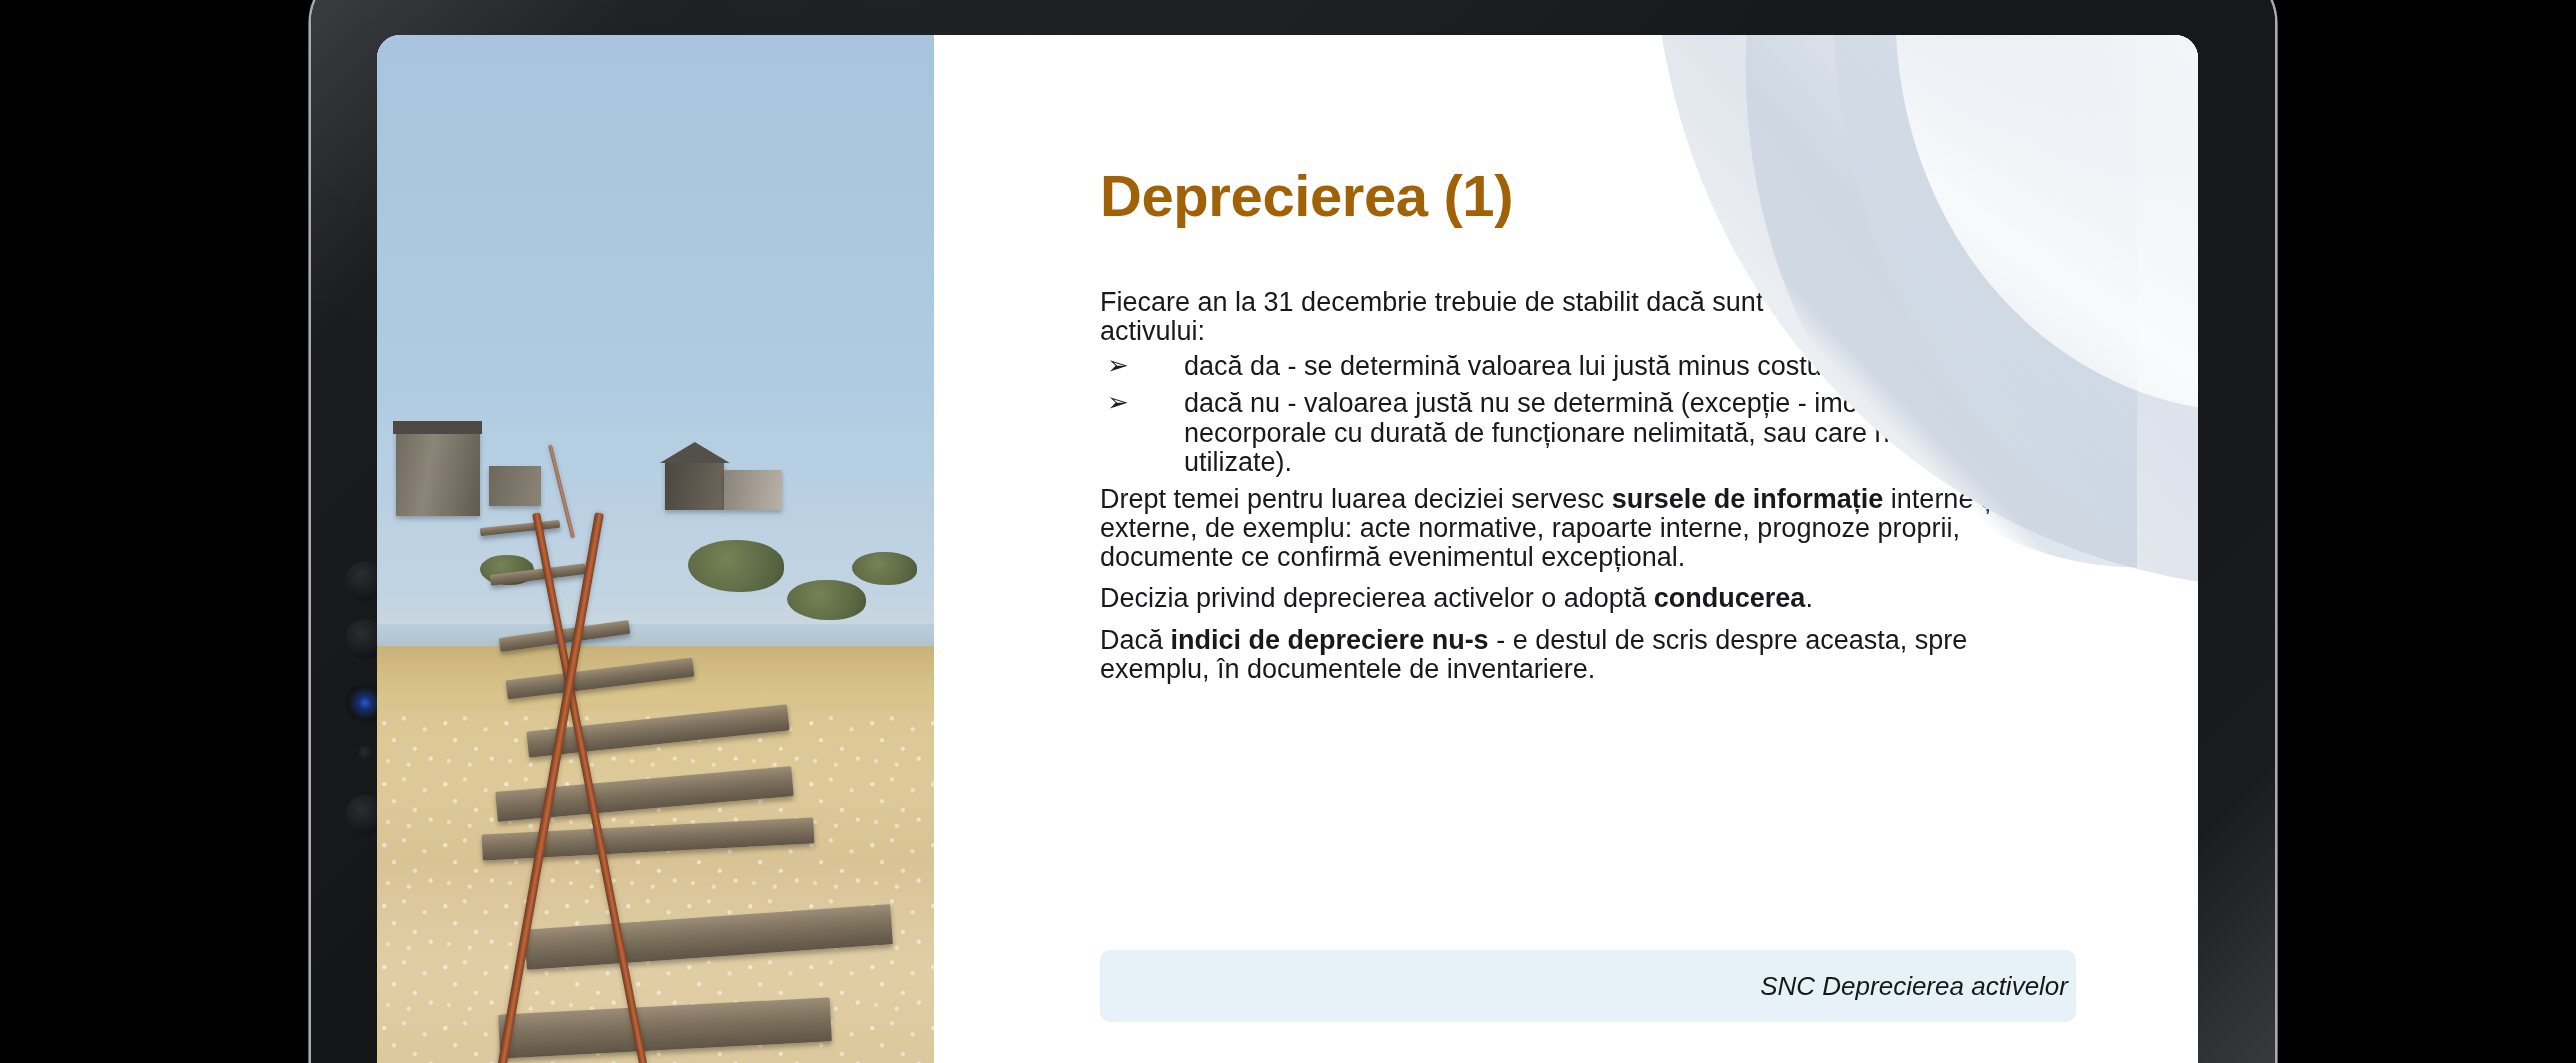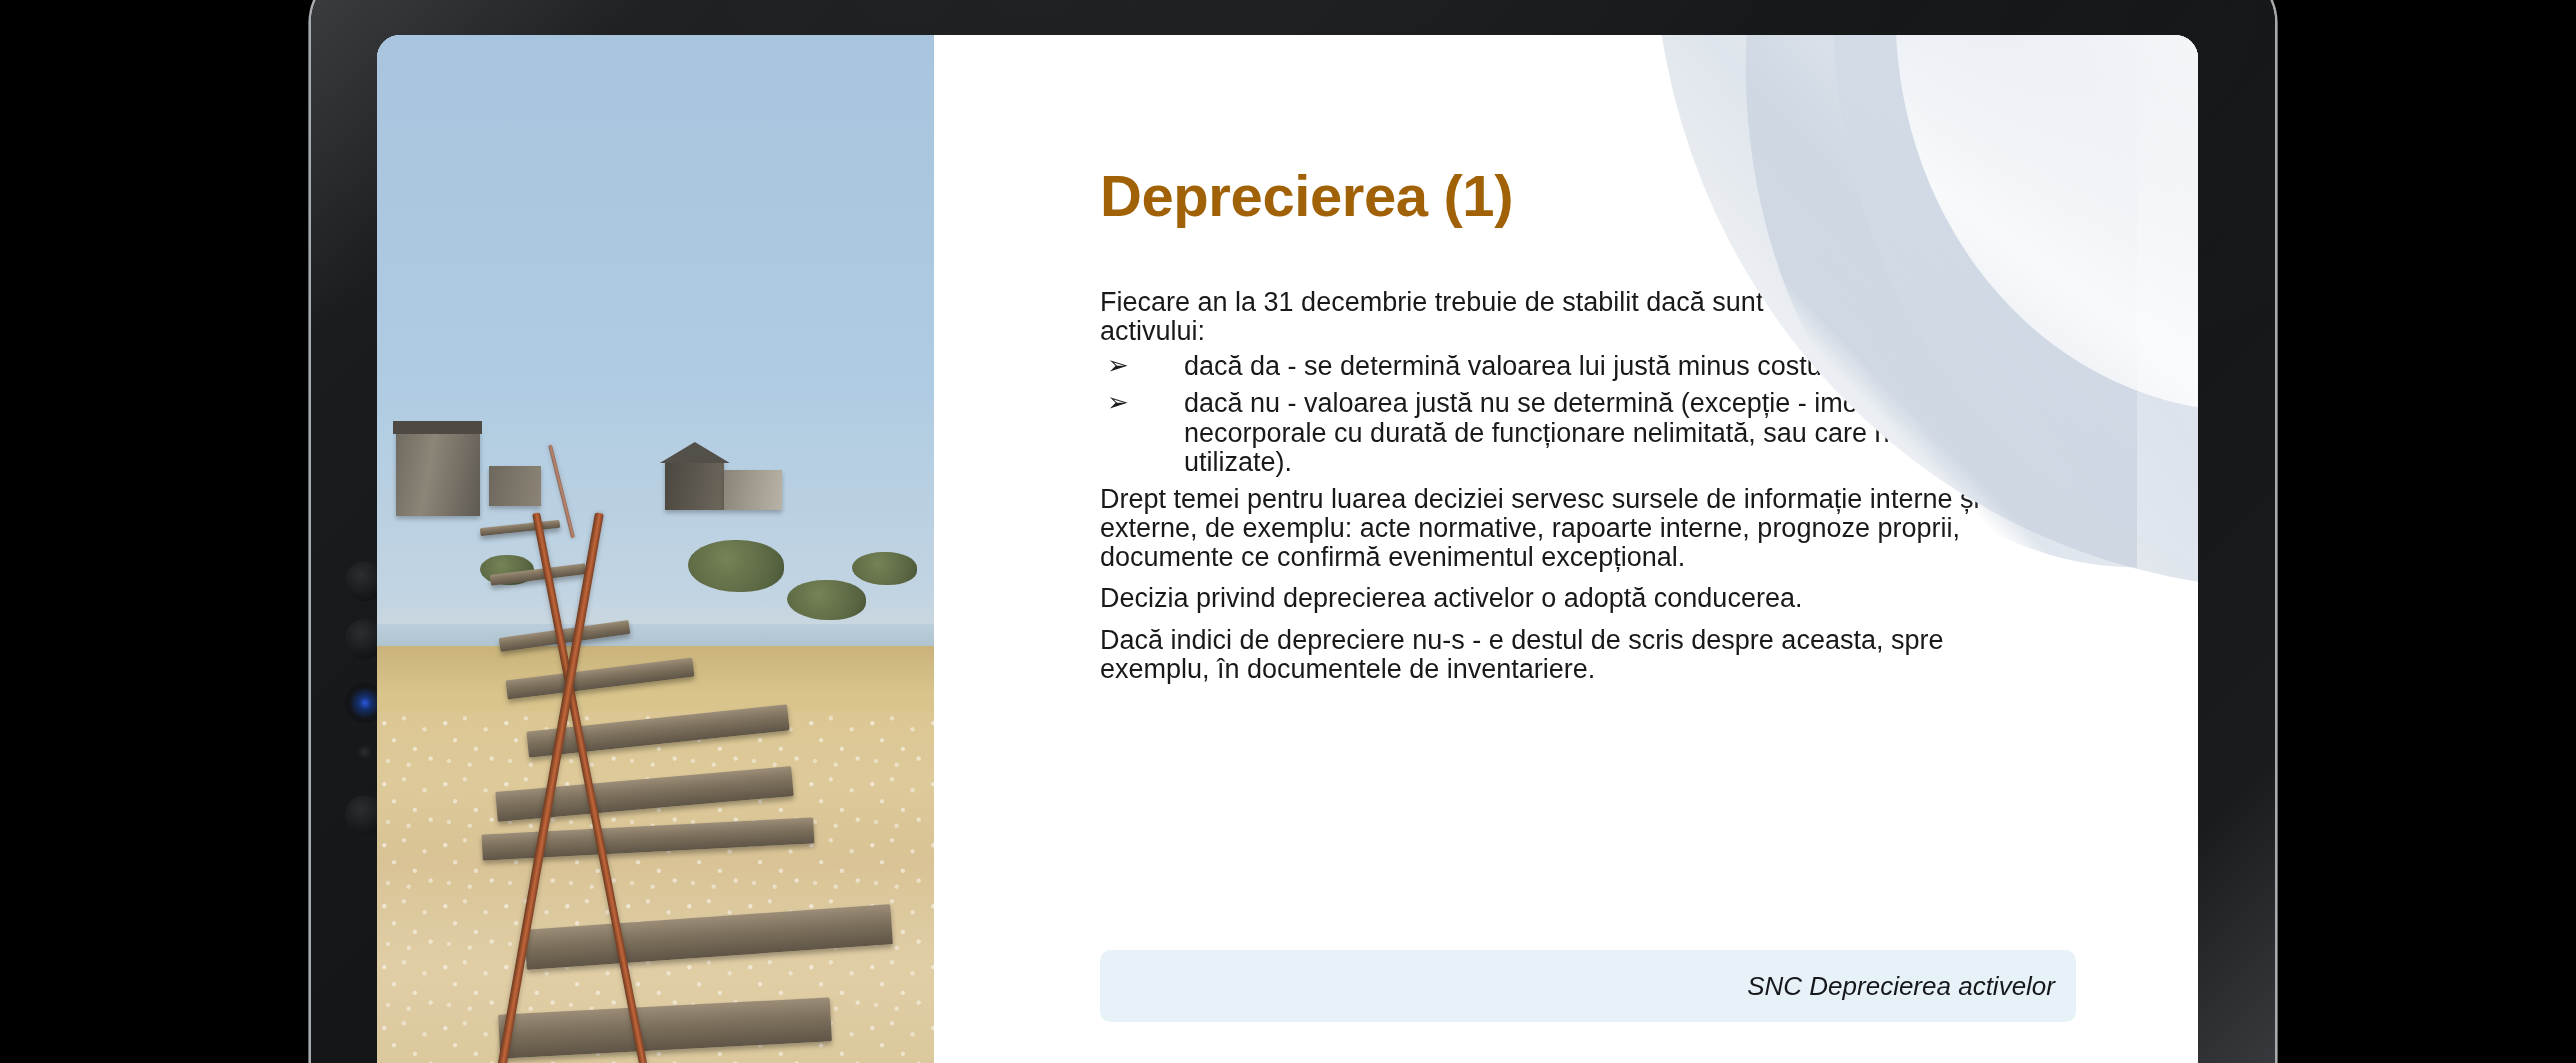--- a/index.html
+++ b/index.html
@@ -170,21 +170,21 @@
   .body {
     position: absolute;
     left: 166px; top: 253px;
     width: 960px;
     font-size: 27px;
     line-height: 1.08;
     color: #19191c;
   }
   .body p { margin: 0 0 2.6px 0; }
   .body p.tight { margin-bottom: 0.9px; }
-  .body b { font-weight: 400; }
+  .body b { font-weight: 700; }
   ul.bullets {
     list-style: none;
     margin: 6.1px 0 7.9px 0;
     padding: 0;
   }
   ul.bullets li {
     position: relative;
     padding-left: 84px;
     margin-bottom: 7.9px;
     line-height: 1.08;
@@ -201,21 +201,21 @@
     position: absolute;
     left: 166px;
     top: 915px;
     width: 976px;
     height: 72px;
     background: #e6f1f8;
     border-radius: 10.5px;
     display: flex;
     align-items: center;
     justify-content: flex-end;
-    padding-right: 21px;
+    padding-right: 8px;
   }
   .source-box .src-text {
     font-size: 26px;
     font-style: italic;
     color: #16181b;
     white-space: nowrap;
   }
 
   
   .curl-wrap {

